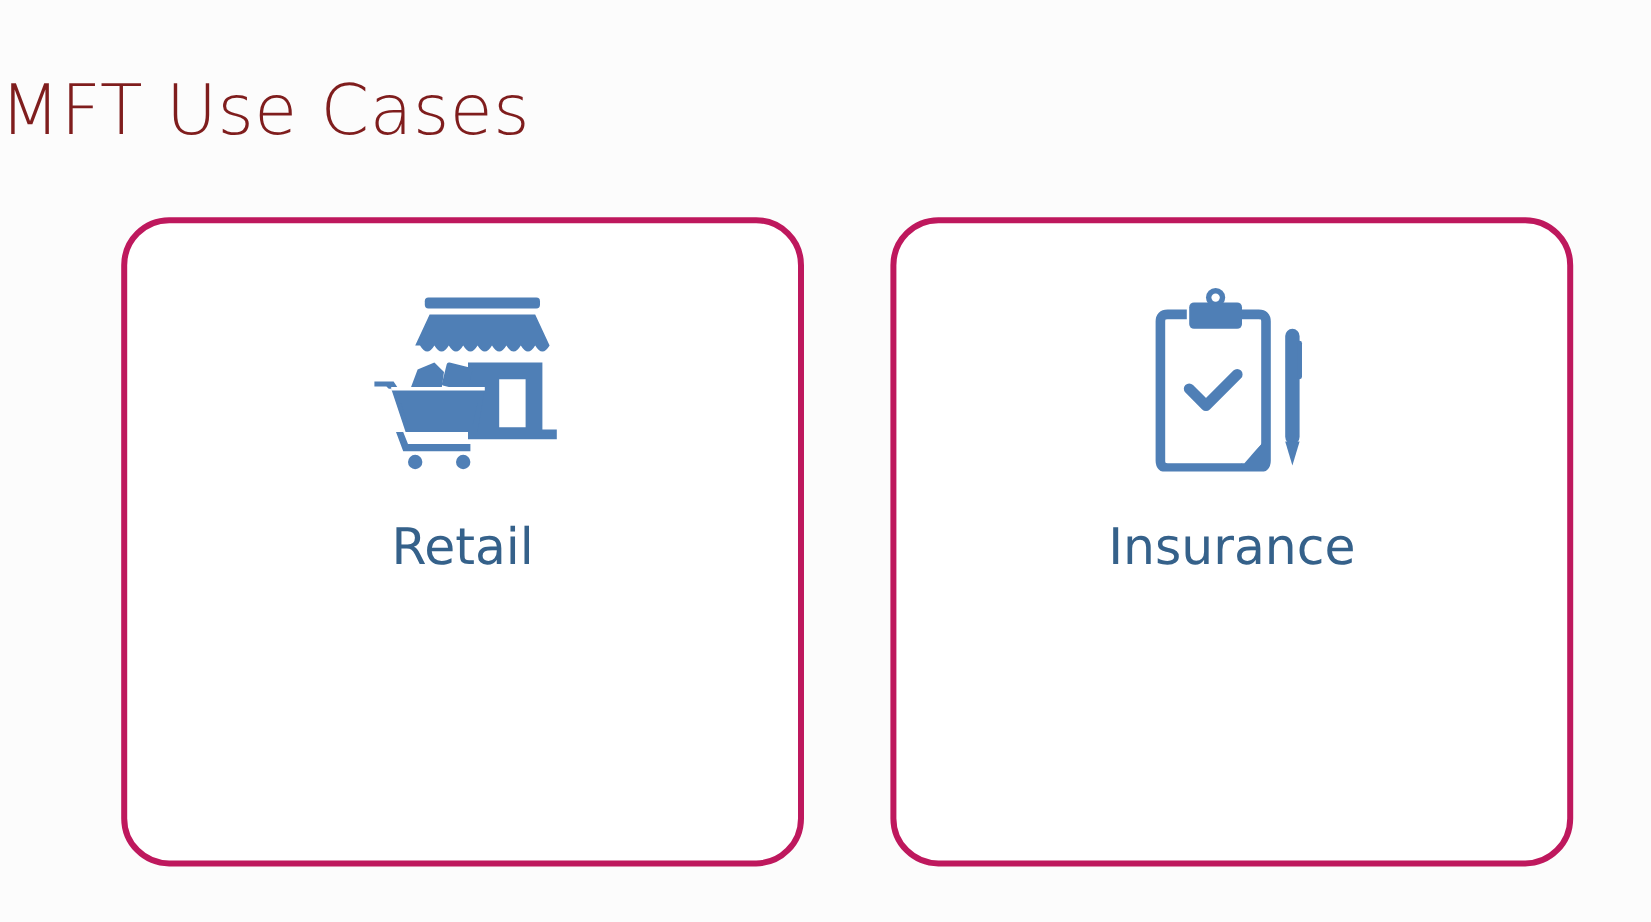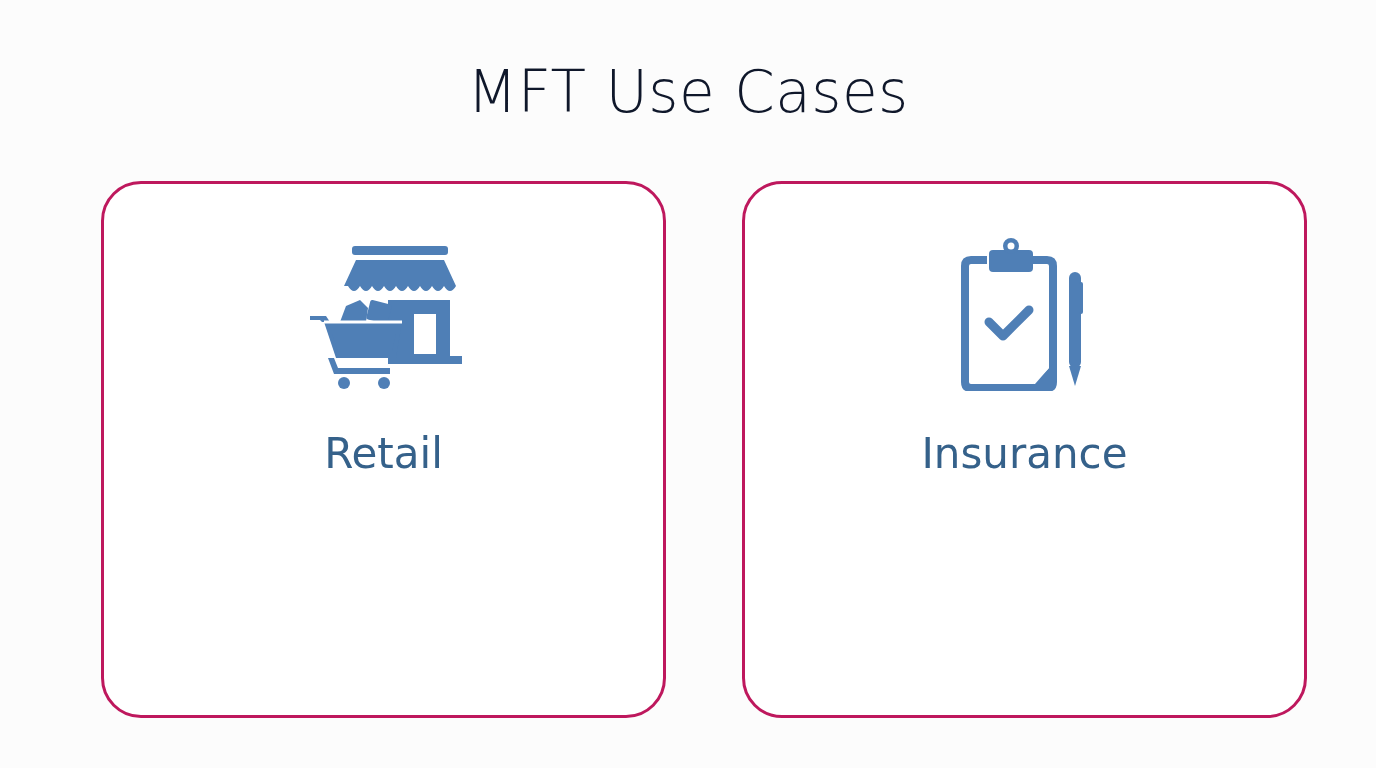--- a/index.html
+++ b/index.html
@@ -4,31 +4,31 @@
 <style>
   html, body { margin: 0; padding: 0; }
   body {
     width: 1376px; height: 768px; overflow: hidden;
     background: #fcfcfc;
     font-family: "DejaVu Sans", sans-serif;
     position: relative;
   }
   .title {
     position: absolute; left: 0; top: 52px; width: 1376px;
-    text-align: center;
+    text-align: left;
     font-family: "DejaVu Sans", sans-serif;
     font-weight: 300;
     font-size: 58px; letter-spacing: 0.5px;
-    color: #0f172a;
+    color: #7f1d1d;
     line-height: 80px;
   }
   .card {
     position: absolute; top: 181px;
     width: 559px; height: 531px;
-    border: 3px solid #be185d;
+    border: 5px solid #be185d;
     border-radius: 40px;
     background: #ffffff;
     box-sizing: content-box;
   }
   .card.left { left: 101px; }
   .card.right { left: 742px; }
   .icon {
     position: absolute; left: 50%; transform: translateX(-50%);
   }
   .card.left .icon { top: 52px; width: 160px; height: 155px; }

